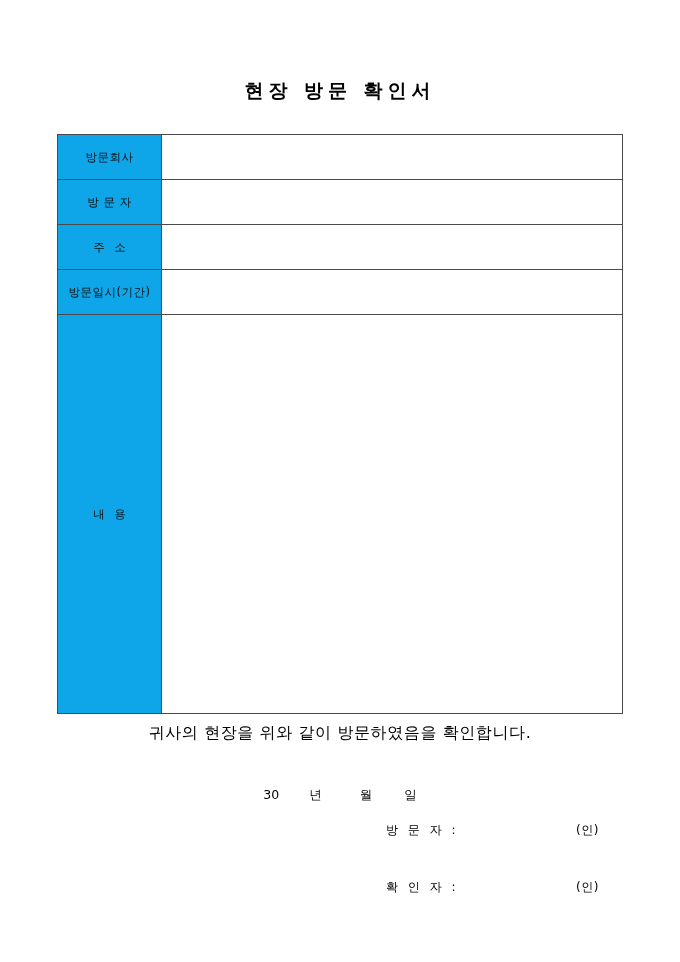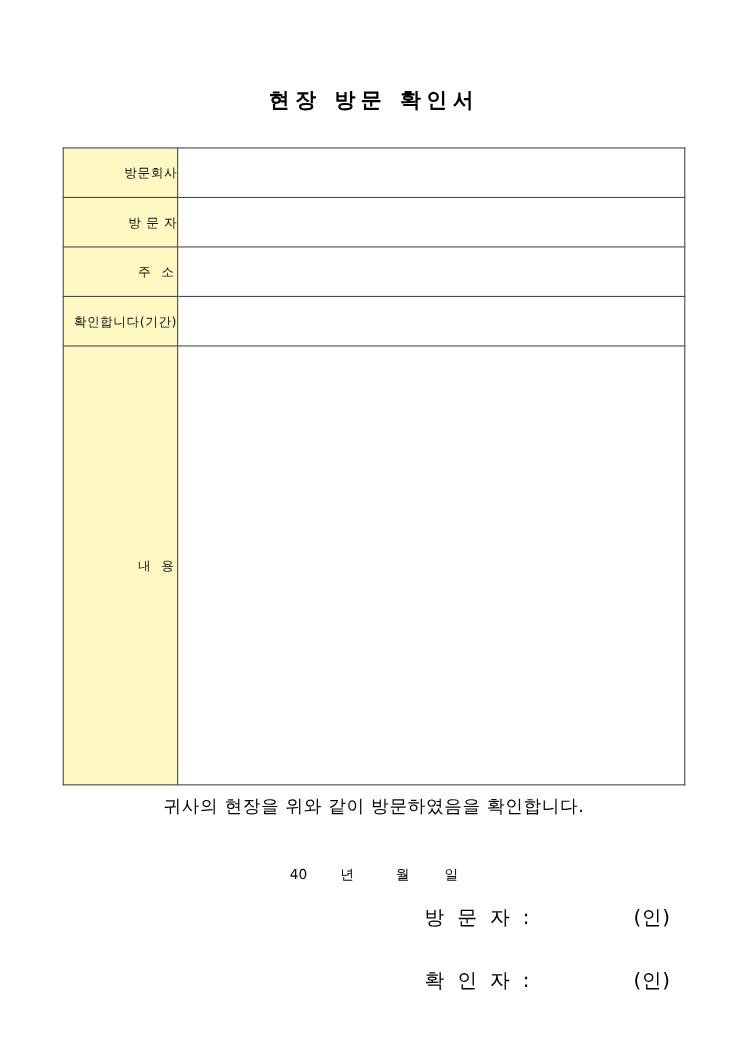--- a/index.html
+++ b/index.html
@@ -44,22 +44,22 @@
     table-layout: fixed;
   }
   .form-table td {
     border: 1px solid #4a4a4a;
     padding: 0;
     font-size: 11.5px;
     vertical-align: middle;
   }
   .label-cell {
     width: 103px;
-    background: #fef9c3;
-    text-align: right;
+    background: #0ea5e9;
+    text-align: center;
     letter-spacing: 1px;
     font-weight: normal;
     color: #111;
   }
   .value-cell {
     background: #ffffff;
   }
   .row-short td {
     height: 44px;
   }
@@ -107,21 +107,21 @@
   .date-gap-3 { width: 24px; }
 
   .sign-block {
     position: absolute;
     left: 0;
     width: 680px;
   }
   .sign-row {
     position: relative;
     height: 40px;
-    font-size: 18px;
+    font-size: 12px;
   }
   .sign-label {
     position: absolute;
     left: 386px;
     letter-spacing: 3px;
   }
   .sign-seal {
     position: absolute;
     left: 576px;
     letter-spacing: 0.5px;
@@ -151,37 +151,37 @@
         <td class="value-cell"></td>
       </tr>
       <tr class="row-short">
         <td class="label-cell">
           <span class="label-spaced-2">주    소</span>
         </td>
         <td class="value-cell"></td>
       </tr>
       <tr class="row-short">
         <td class="label-cell">
-          <span class="label-tight">확인합니다(기간)</span>
+          <span class="label-tight">방문일시(기간)</span>
         </td>
         <td class="value-cell"></td>
       </tr>
       <tr class="row-content">
         <td class="label-cell">
           <span class="label-spaced-2">내    용</span>
         </td>
         <td class="value-cell"></td>
       </tr>
     </tbody>
   </table>
 
   <div class="statement">귀사의 현장을 위와 같이 방문하였음을 확인합니다.</div>
 
   <div class="date-line">
-    <span>40</span>
+    <span>30</span>
     <span class="date-gap-1"></span>
     <span>년</span>
     <span class="date-gap-2"></span>
     <span>월</span>
     <span class="date-gap-3"></span>
     <span>일</span>
   </div>
 
   <div class="sign-block sign-row sign-row-1">
     <span class="sign-label">방 문 자 :</span>

